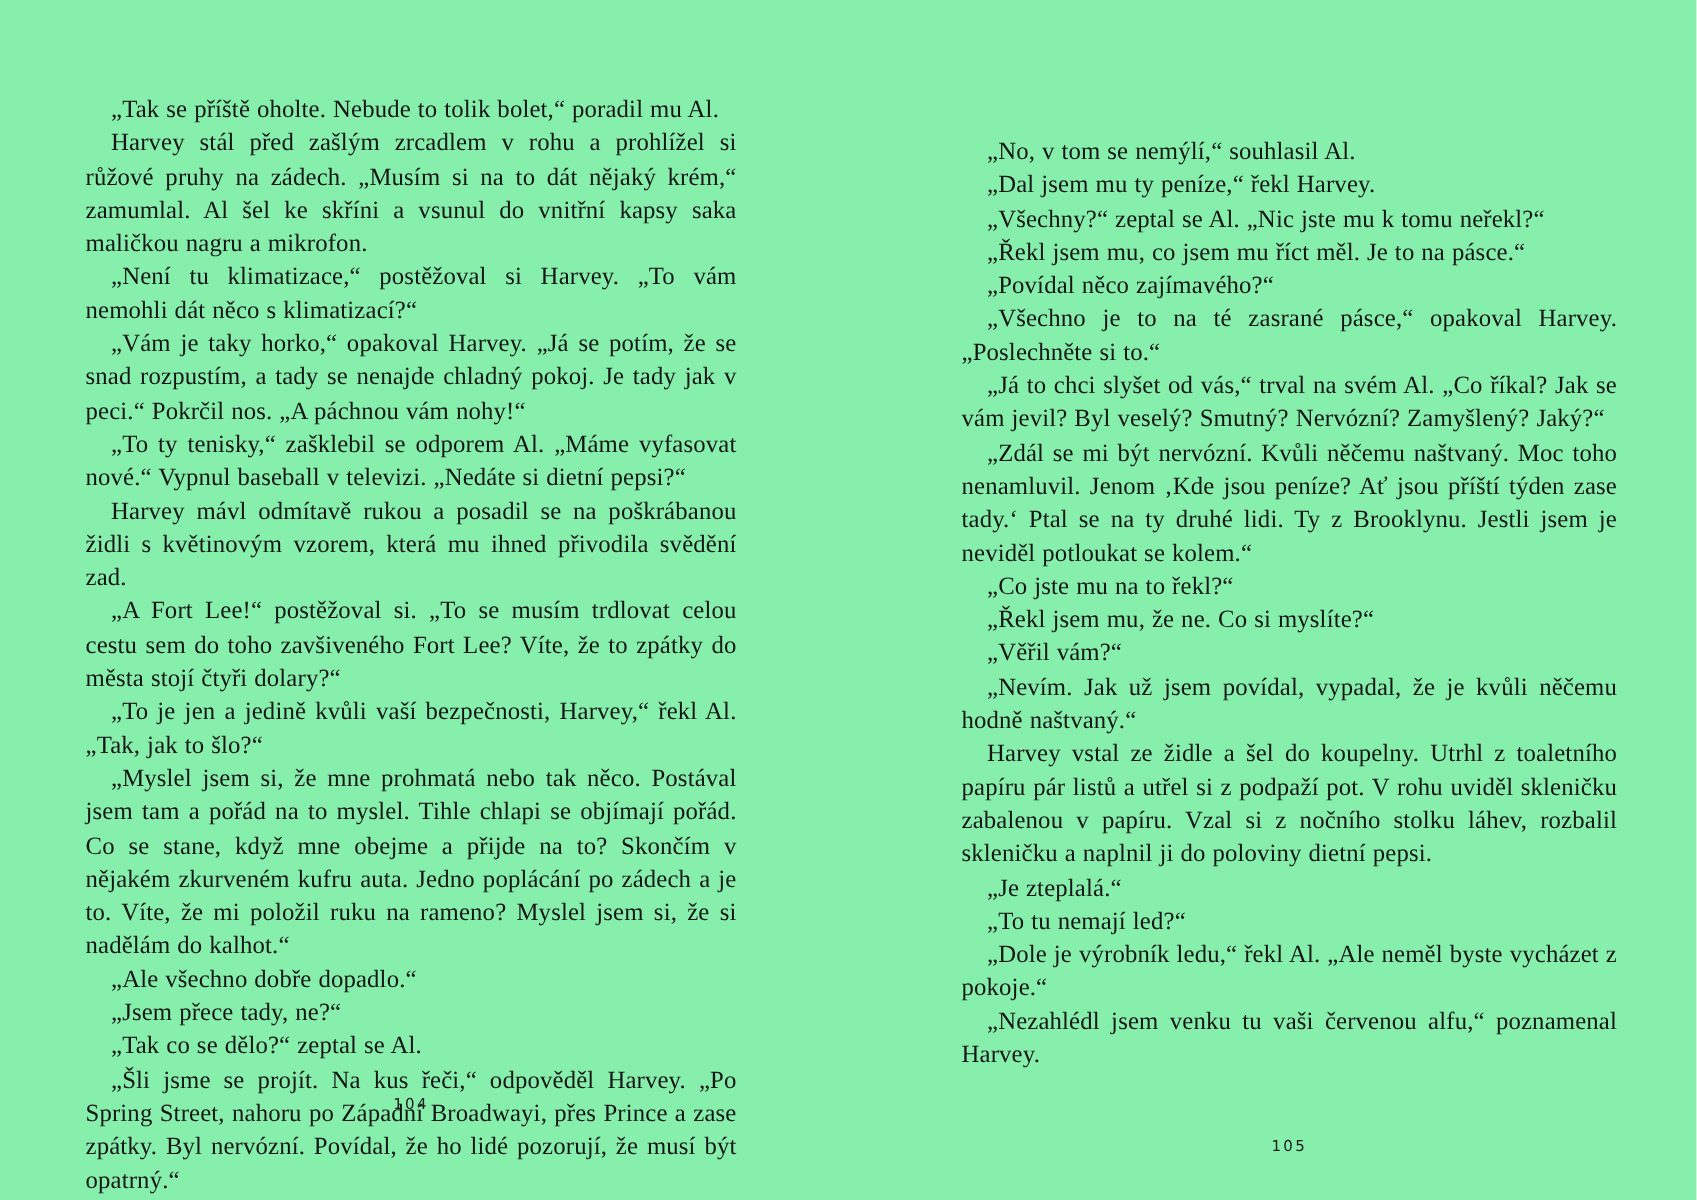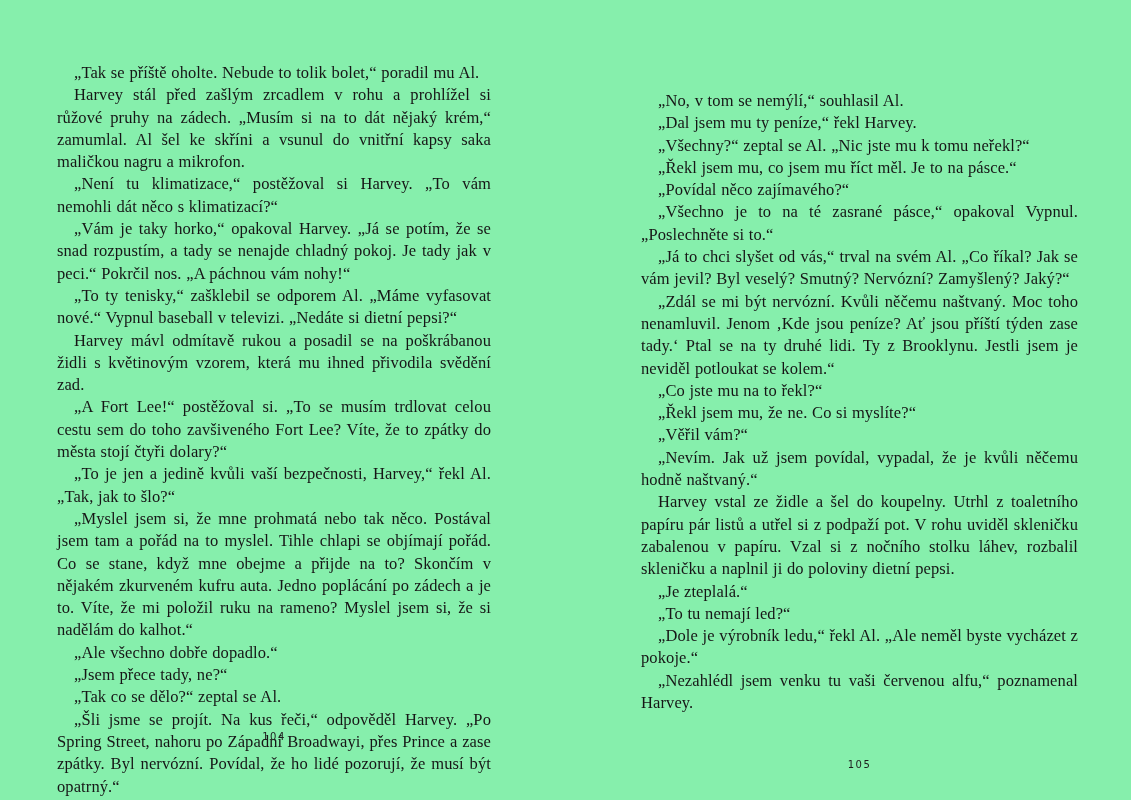--- a/index.html
+++ b/index.html
@@ -74,21 +74,21 @@
     <div class="page-number">104</div>
   </section>
 
   <section class="page right">
     <div class="text-block">
         <p class="para">„No, v tom se nemýlí,“ souhlasil Al.</p>
         <p class="para">„Dal jsem mu ty peníze,“ řekl Harvey.</p>
         <p class="para">„Všechny?“ zeptal se Al. „Nic jste mu k tomu neřekl?“</p>
         <p class="para">„Řekl jsem mu, co jsem mu říct měl. Je to na pásce.“</p>
         <p class="para">„Povídal něco zajímavého?“</p>
-        <p class="para">„Všechno je to na té zasrané pásce,“ opakoval Vypnul. „Poslechněte si to.“</p>
+        <p class="para">„Všechno je to na té zasrané pásce,“ opakoval Harvey. „Poslechněte si to.“</p>
         <p class="para">„Já to chci slyšet od vás,“ trval na svém Al. „Co říkal? Jak se vám jevil? Byl veselý? Smutný? Nervózní? Zamyšlený? Jaký?“</p>
         <p class="para">„Zdál se mi být nervózní. Kvůli něčemu naštvaný. Moc toho nenamluvil. Jenom ‚Kde jsou peníze? Ať jsou příští týden zase tady.‘ Ptal se na ty druhé lidi. Ty z Brooklynu. Jestli jsem je neviděl potloukat se kolem.“</p>
         <p class="para">„Co jste mu na to řekl?“</p>
         <p class="para">„Řekl jsem mu, že ne. Co si myslíte?“</p>
         <p class="para">„Věřil vám?“</p>
         <p class="para">„Nevím. Jak už jsem povídal, vypadal, že je kvůli něčemu hodně naštvaný.“</p>
         <p class="para">Harvey vstal ze židle a šel do koupelny. Utrhl z toaletního papíru pár listů a utřel si z podpaží pot. V rohu uviděl skleničku zabalenou v papíru. Vzal si z nočního stolku láhev, rozbalil skleničku a naplnil ji do poloviny dietní pepsi.</p>
         <p class="para">„Je zteplalá.“</p>
         <p class="para">„To tu nemají led?“</p>
         <p class="para">„Dole je výrobník ledu,“ řekl Al. „Ale neměl byste vycházet z pokoje.“</p>

